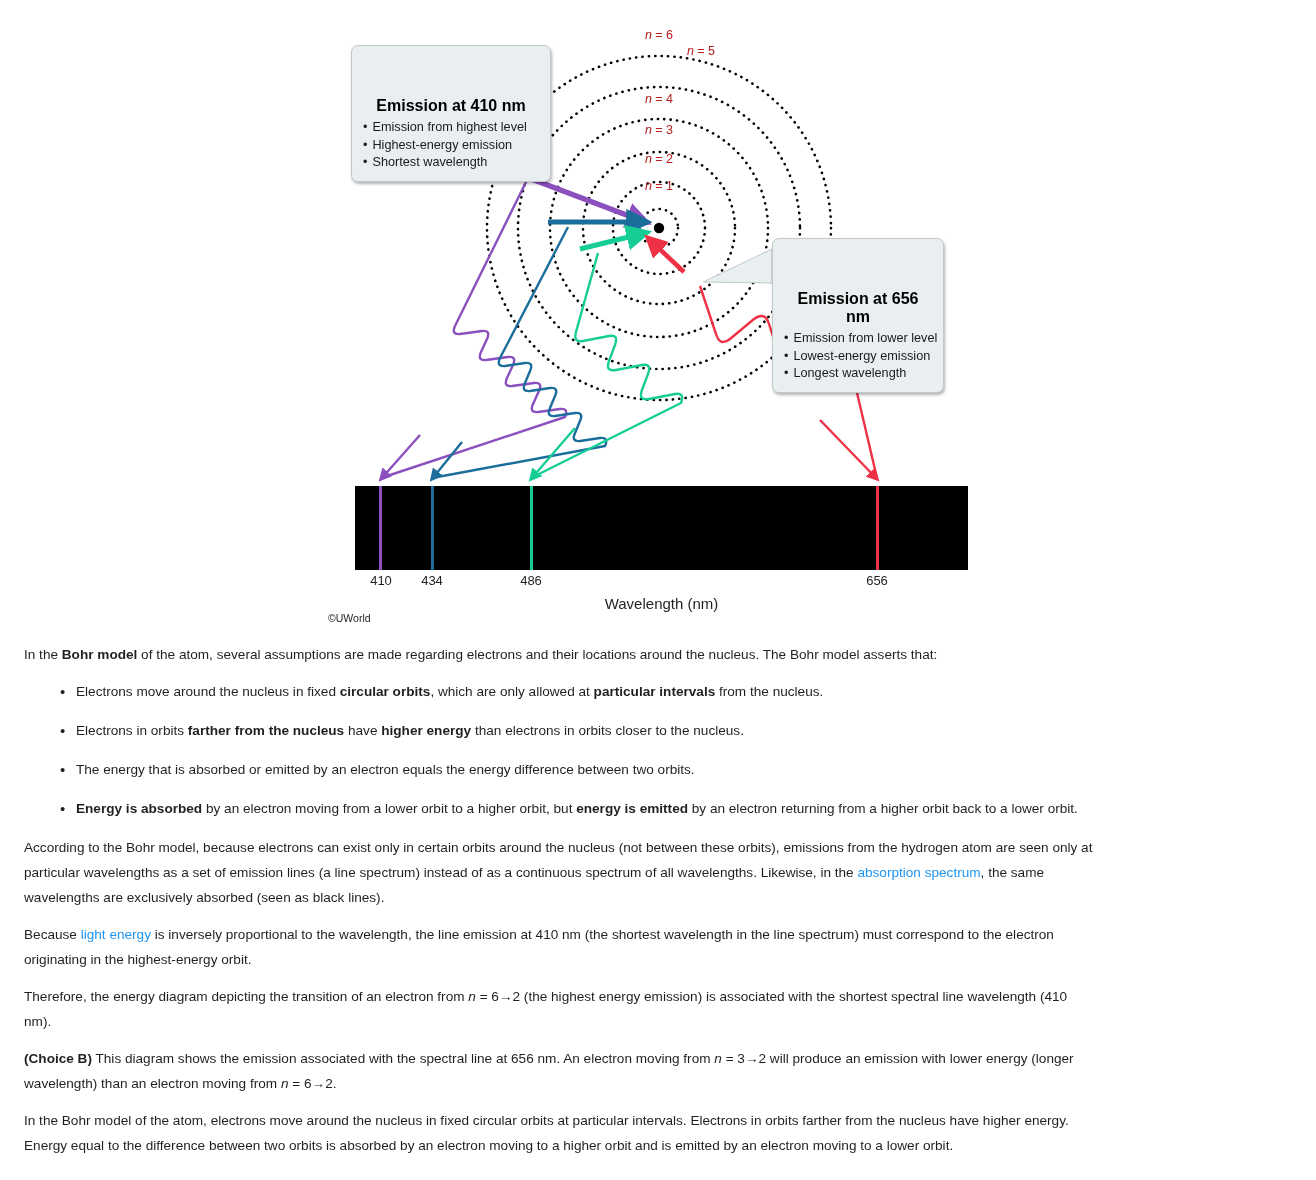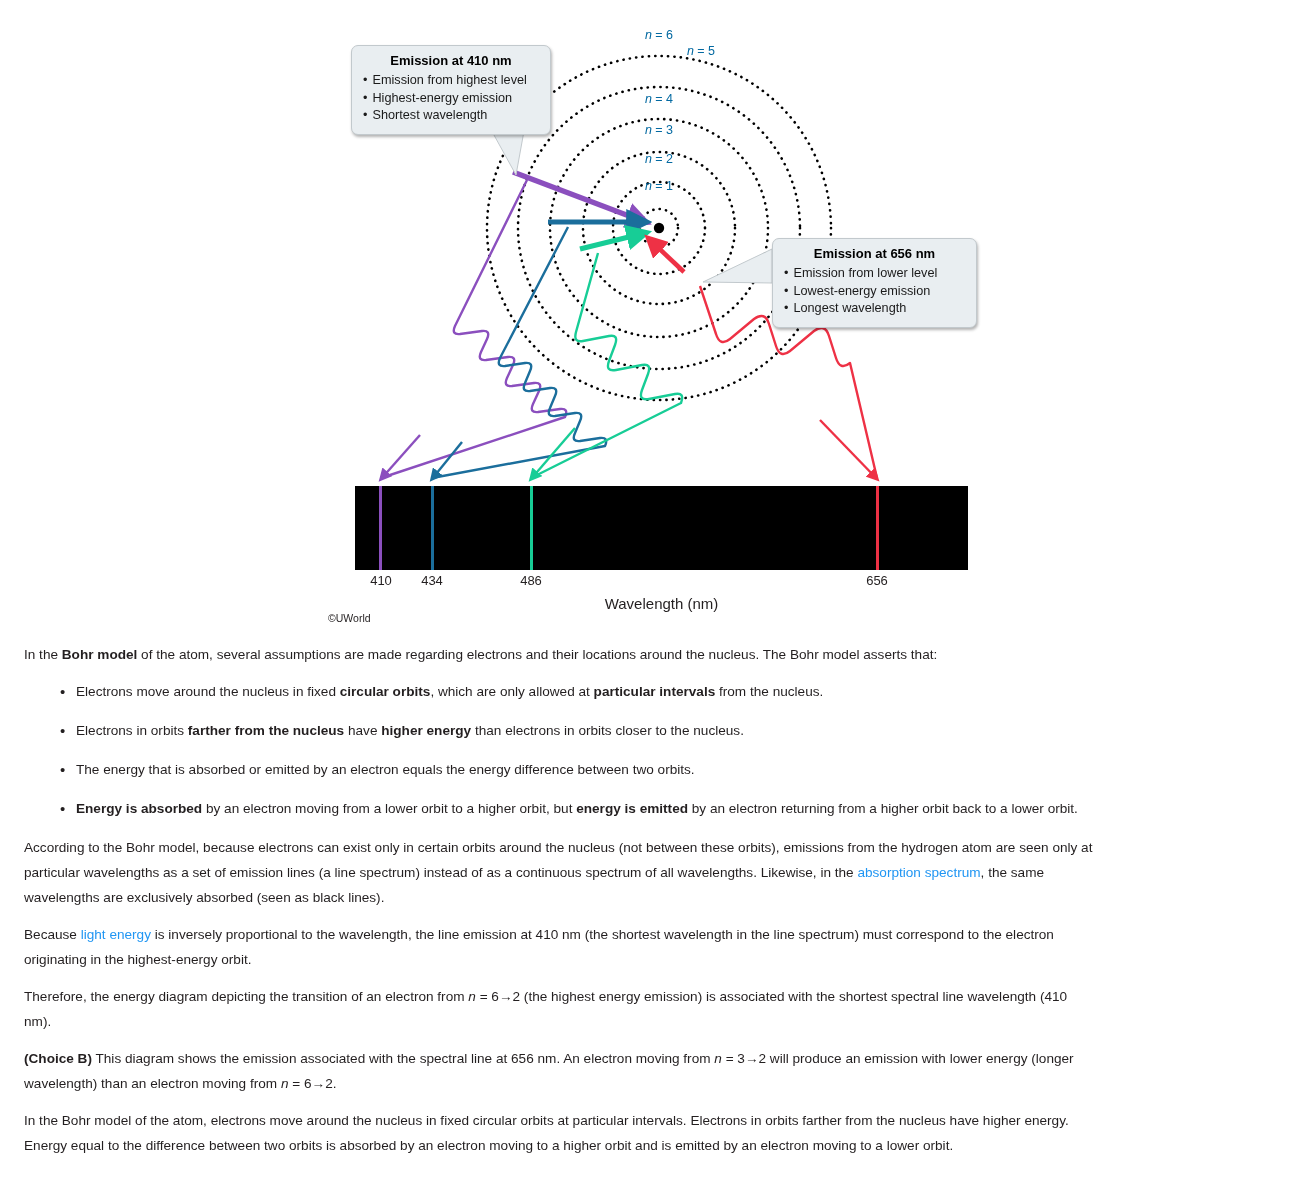--- a/index.html
+++ b/index.html
@@ -45,41 +45,42 @@
   
   .callout {
     position: absolute;
     background: #e9eef1;
     border: 1px solid #c2c9cd;
     border-radius: 7px;
     box-shadow: 1px 2px 3px rgba(0,0,0,0.30);
     padding: 7px 11px 9px 11px;
   }
   .callout .ctitle {
-    font-size: 13px;
+    font-size: 16px;
     font-weight: bold;
     text-align: center;
     color: #000;
     margin-bottom: 4px;
+    margin-top: 44px;
   }
   .callout ul {
     margin: 0; padding: 0; list-style: none;
   }
   .callout li {
     font-size: 12.7px;
     line-height: 17.5px;
     color: #1a1a1a;
     white-space: nowrap;
   }
   .callout li::before {
     content: "\2022";
     margin-right: 5px;
   }
   #callout-410 { left: 351px; top: 45px; width: 200px; }
-  #callout-656 { left: 772px; top: 238px; width: 205px; }
+  #callout-656 { left: 772px; top: 238px; width: 172px; }
 
   
   #spectrum-band {
     position: absolute;
     left: 355px; top: 486px;
     width: 613px; height: 84px;
     background: #000000;
   }
   .spec-line {
     position: absolute;
@@ -98,21 +99,21 @@
     top: 595px;
     text-align: center;
     font-size: 15px;
     color: #231f20;
   }
 
   
   .orbit-label {
     position: absolute;
     font-size: 12.5px;
-    color: #0369a1;
+    color: #b91c1c;
     transform: translateX(-50%);
     white-space: nowrap;
   }
   .orbit-label i { font-style: italic; }
 
   
   #prose {
     position: absolute;
     left: 0; top: 642px;
     width: 1117px;

